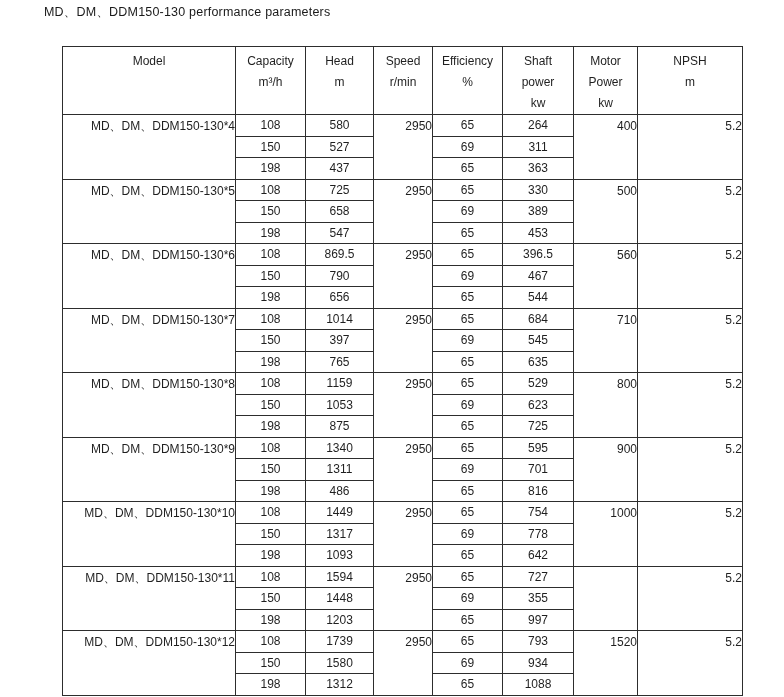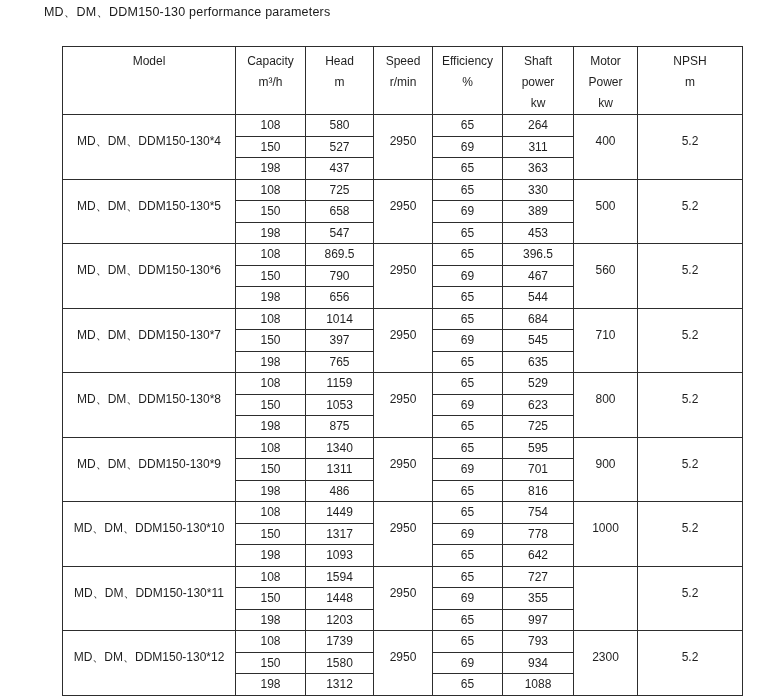--- a/index.html
+++ b/index.html
@@ -40,22 +40,23 @@
   table.perf thead tr { height: 62px; }
   table.perf th {
     vertical-align: top;
     padding-top: 4px;
     line-height: 21px;
   }
   table.perf tbody tr { height: 21.5px; }
   table.perf tbody td { vertical-align: middle; }
   table.perf tbody td.merged {
     vertical-align: top;
-    padding-top: 19px;
+    padding-top: 4px;
     line-height: 15px;
+    text-align: right;
   }
 </style>
 </head>
 <body>
 
 <div class="page-title">MD、DM、DDM150-130 performance parameters</div>
 
 <table class="perf">
   <colgroup>
     <col style="width:173px">
@@ -281,21 +282,21 @@
         <td>65</td>
         <td>997</td>
       </tr>
       <tr>
         <td rowspan="3" class="merged">MD、DM、DDM150-130*12</td>
         <td>108</td>
         <td>1739</td>
         <td rowspan="3" class="merged">2950</td>
         <td>65</td>
         <td>793</td>
-        <td rowspan="3" class="merged">2300</td>
+        <td rowspan="3" class="merged">1520</td>
         <td rowspan="3" class="merged">5.2</td>
       </tr>
       <tr>
         <td>150</td>
         <td>1580</td>
         <td>69</td>
         <td>934</td>
       </tr>
       <tr>
         <td>198</td>

